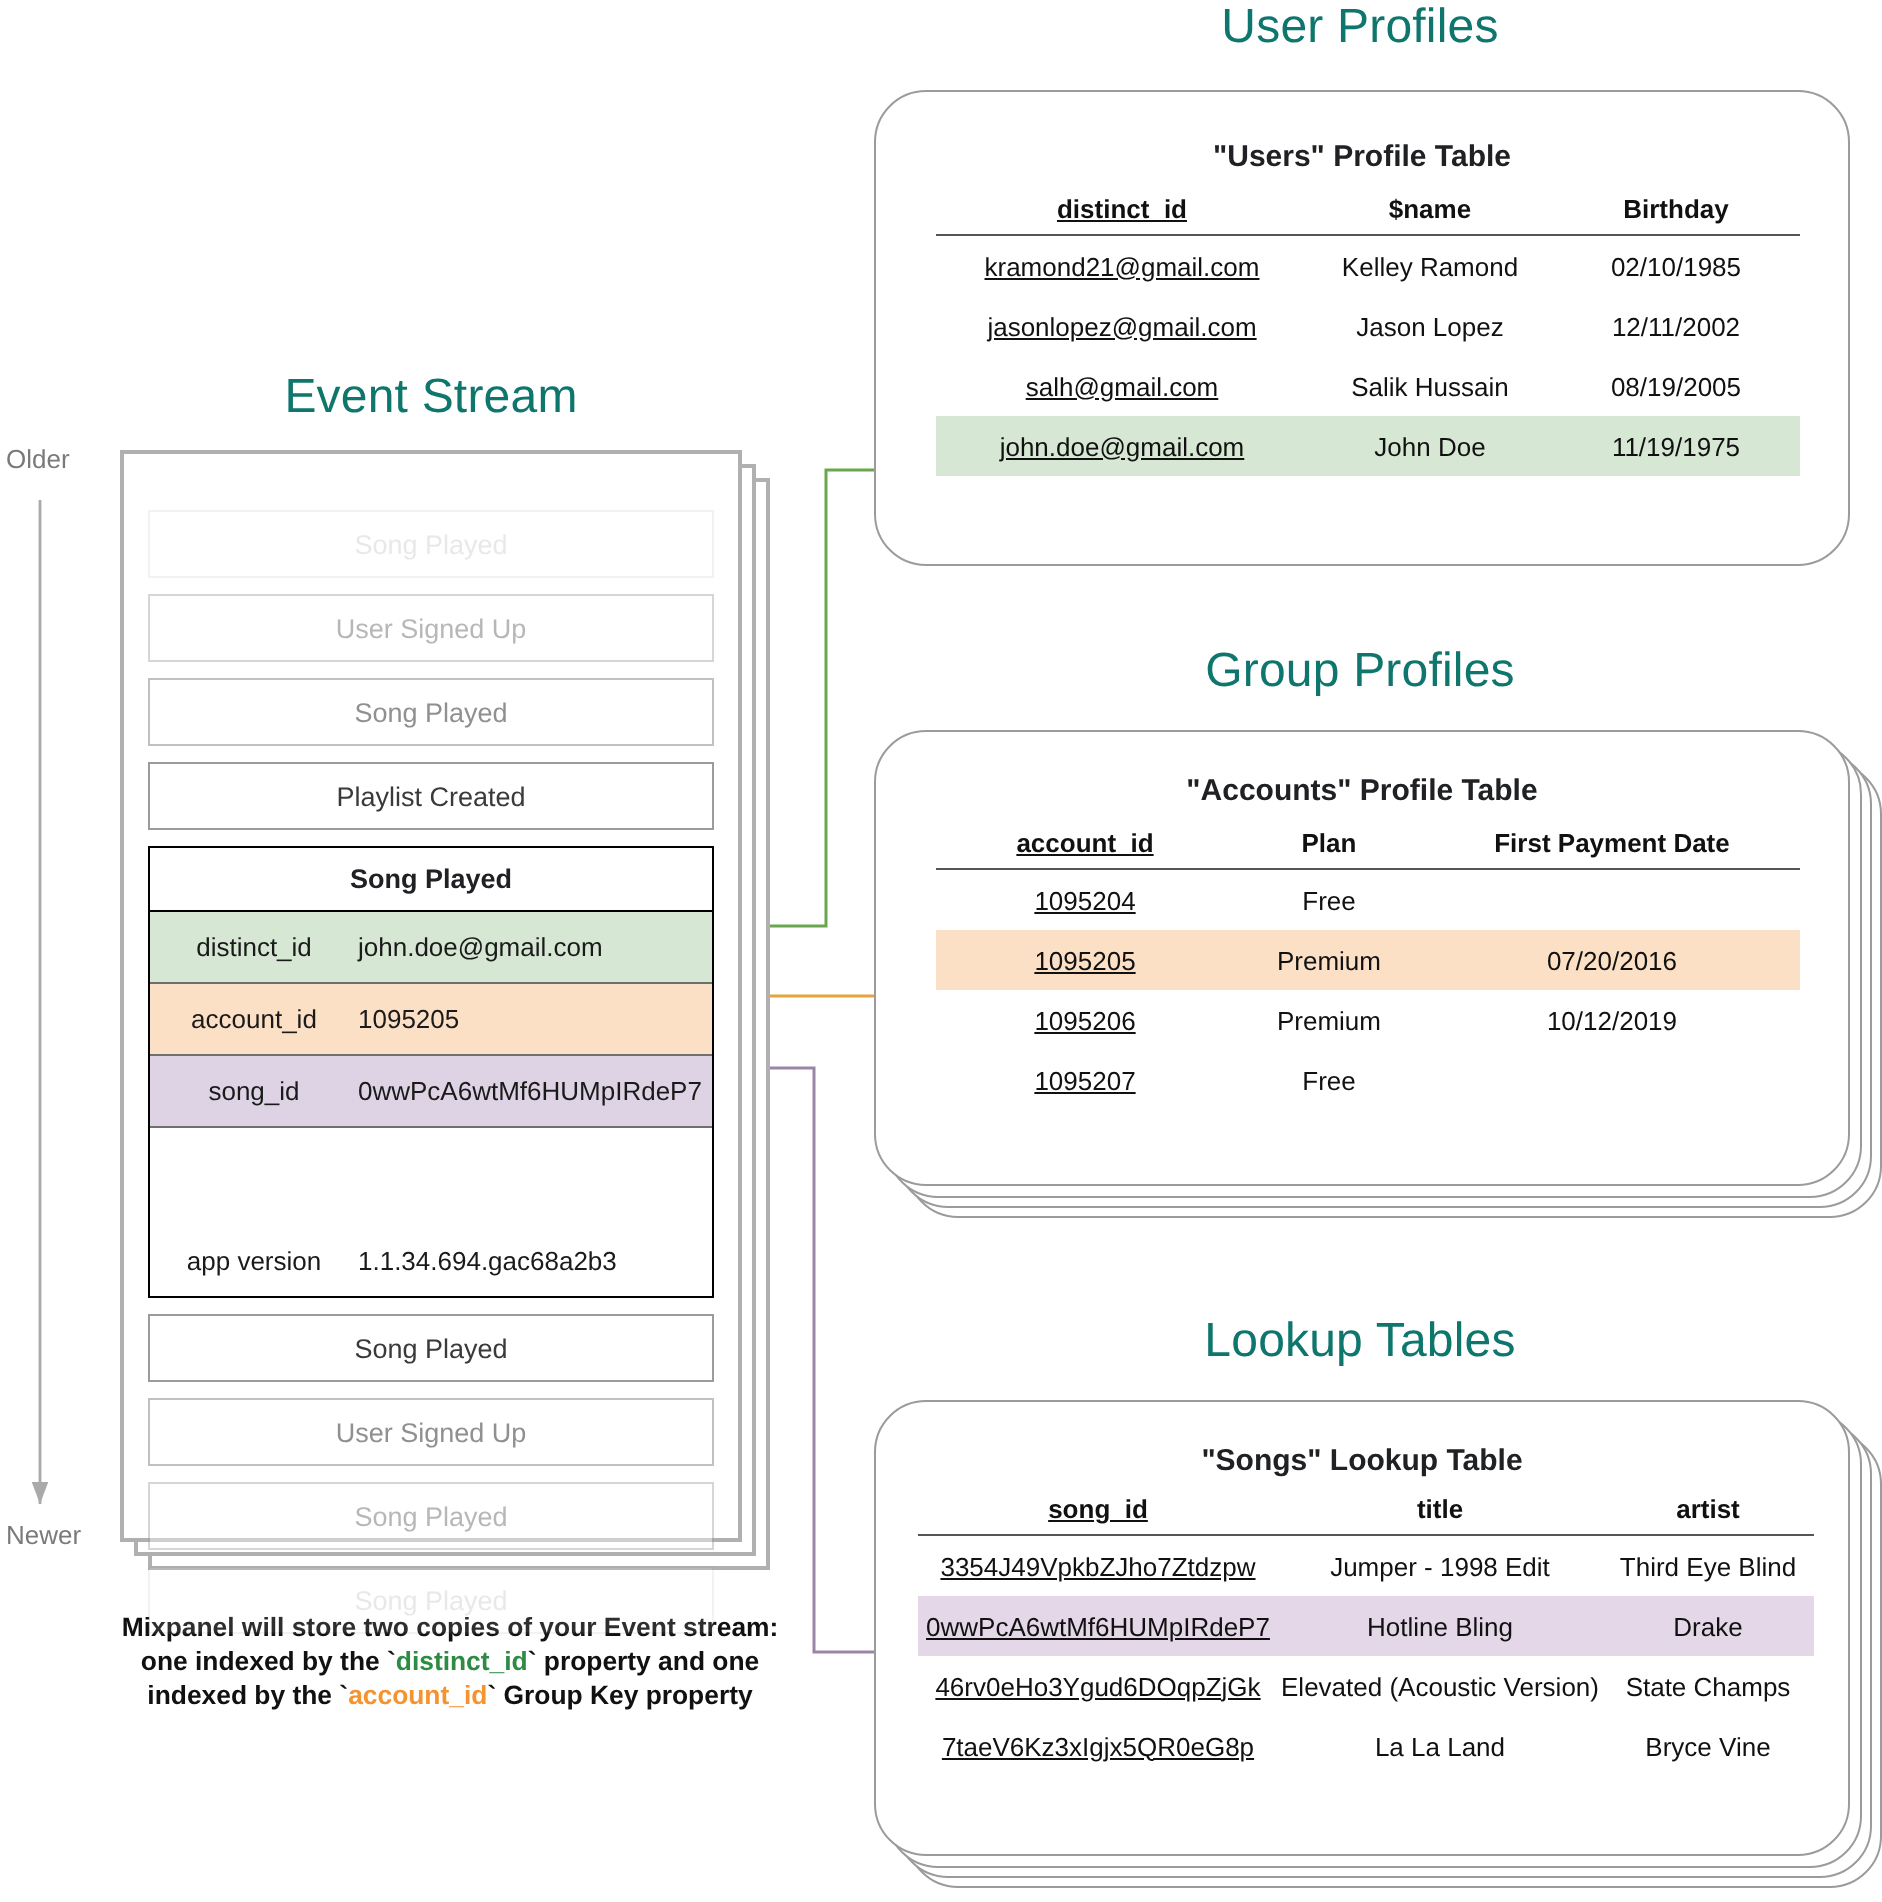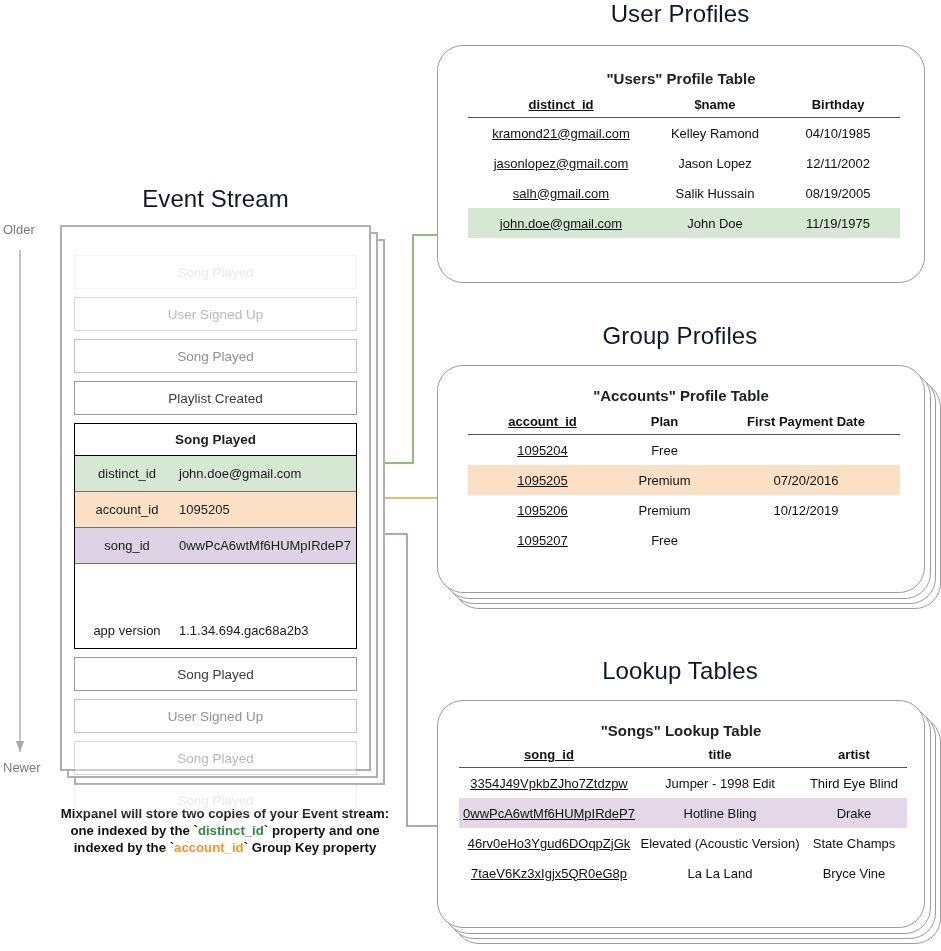--- a/index.html
+++ b/index.html
@@ -13,21 +13,21 @@
     position: relative;
     font-family: "Liberation Sans", sans-serif;
     color: #1a1a1a;
     overflow: hidden;
   }
   .abs { position: absolute; }
 
   
   .section-title {
     font-size: 24px;
-    color: #0f172a;
+    color: #0f766e;
     text-align: center;
     font-weight: 400;
     letter-spacing: 0.1px;
   }
 
   
   #event-stream-stack { left: 60px; top: 225px; width: 325px; height: 560px; }
   .stream-card {
     position: absolute;
     border: 2px solid #b0b0b0;
@@ -270,21 +270,21 @@
       <tr>
         <th class="col-id"><span class="hdr">distinct_id</span></th>
         <th class="col-rest"><span>$name</span></th>
         <th class="col-rest"><span>Birthday</span></th>
       </tr>
     </thead>
     <tbody>
       <tr>
         <td class="col-id"><span class="key">kramond21@gmail.com</span></td>
         <td class="col-rest">Kelley Ramond</td>
-        <td class="col-rest">04/10/1985</td>
+        <td class="col-rest">02/10/1985</td>
       </tr>
       <tr>
         <td class="col-id"><span class="key">jasonlopez@gmail.com</span></td>
         <td class="col-rest">Jason Lopez</td>
         <td class="col-rest">12/11/2002</td>
       </tr>
       <tr>
         <td class="col-id"><span class="key">salh@gmail.com</span></td>
         <td class="col-rest">Salik Hussain</td>
         <td class="col-rest">08/19/2005</td>

